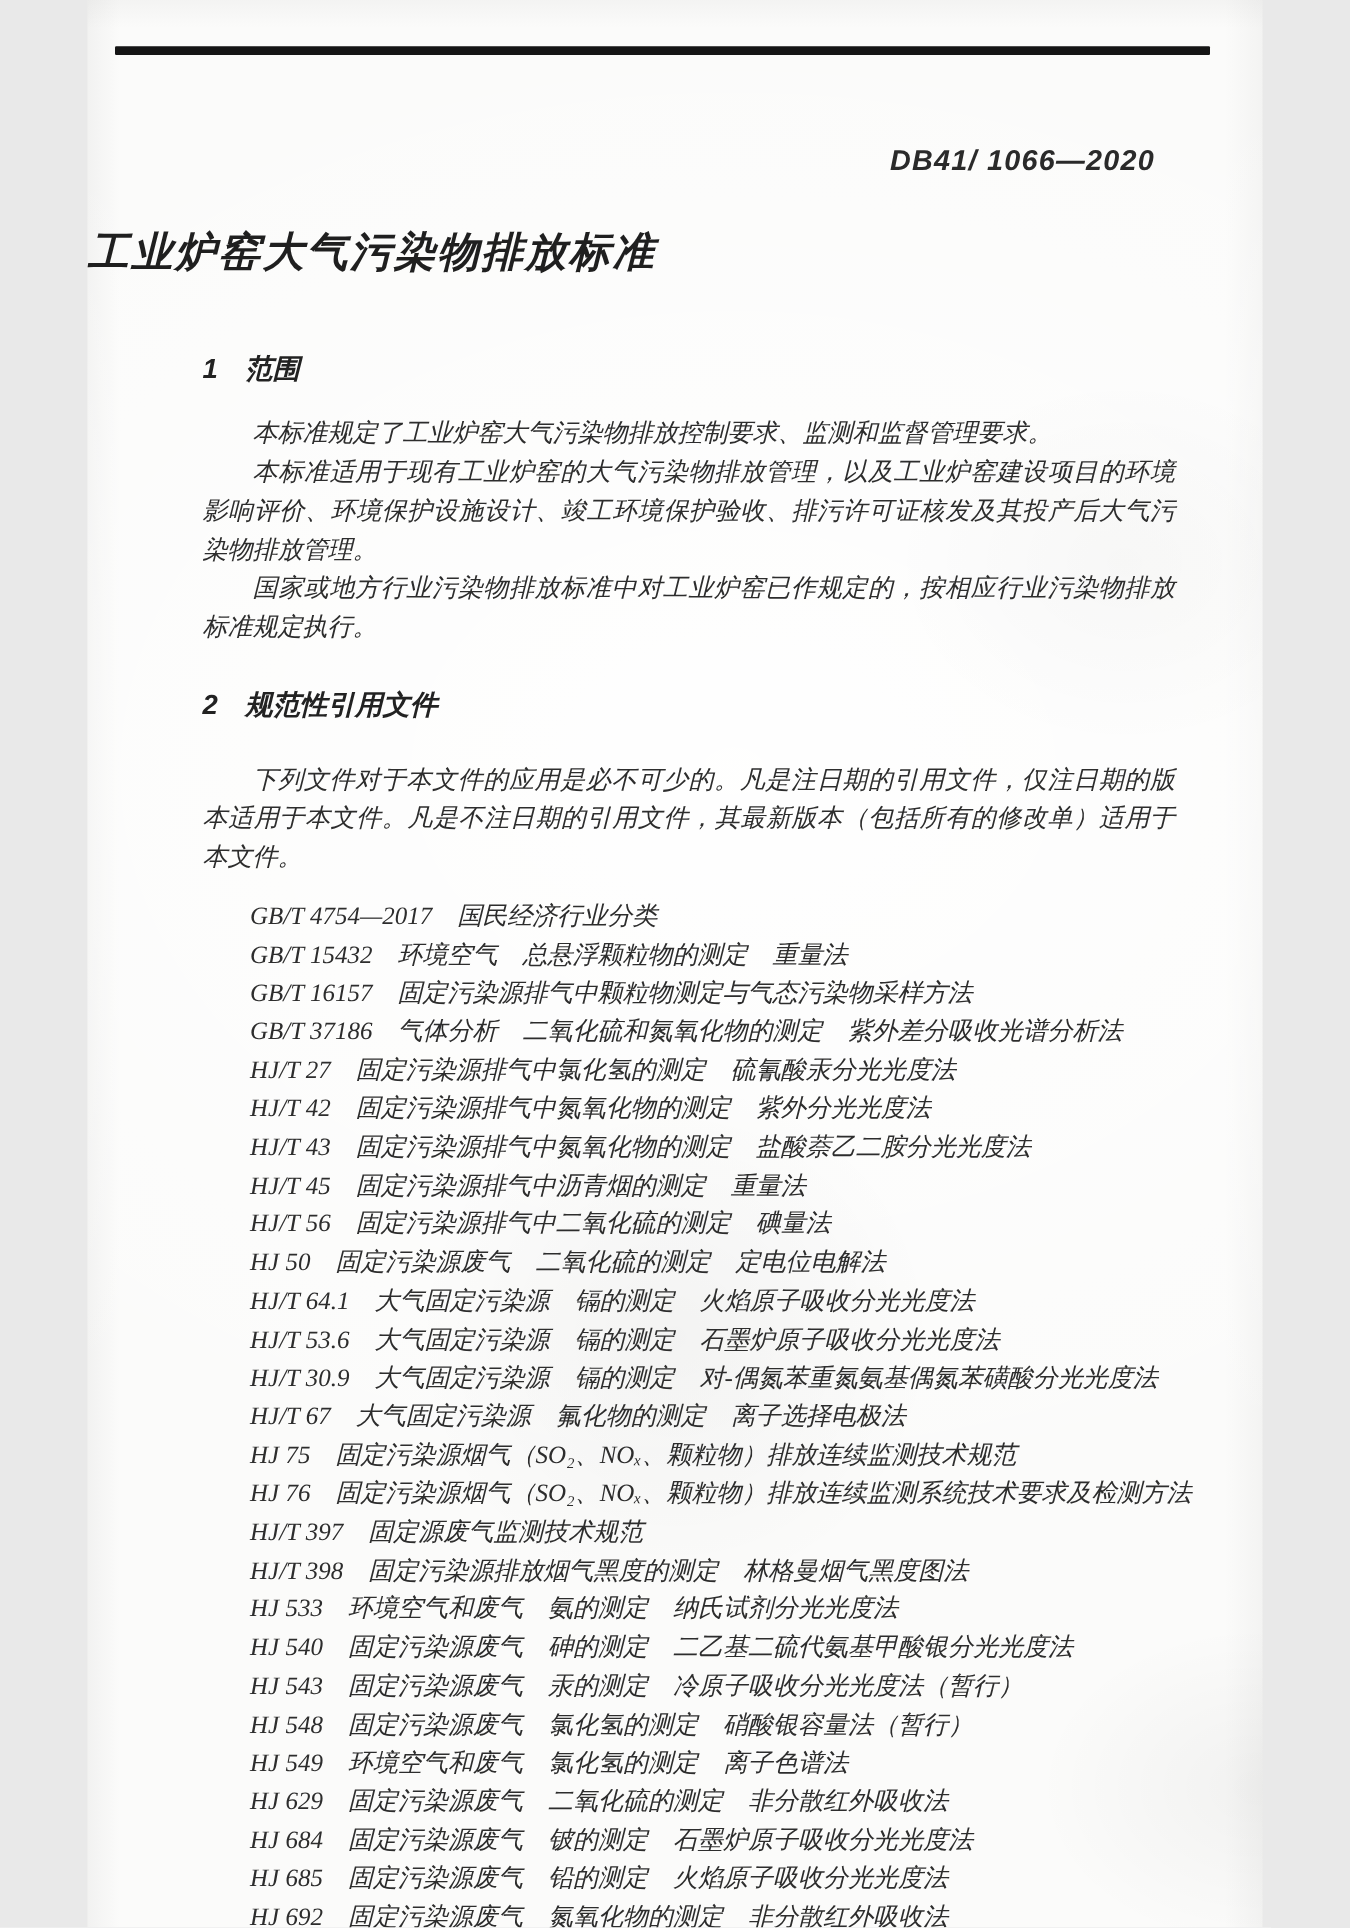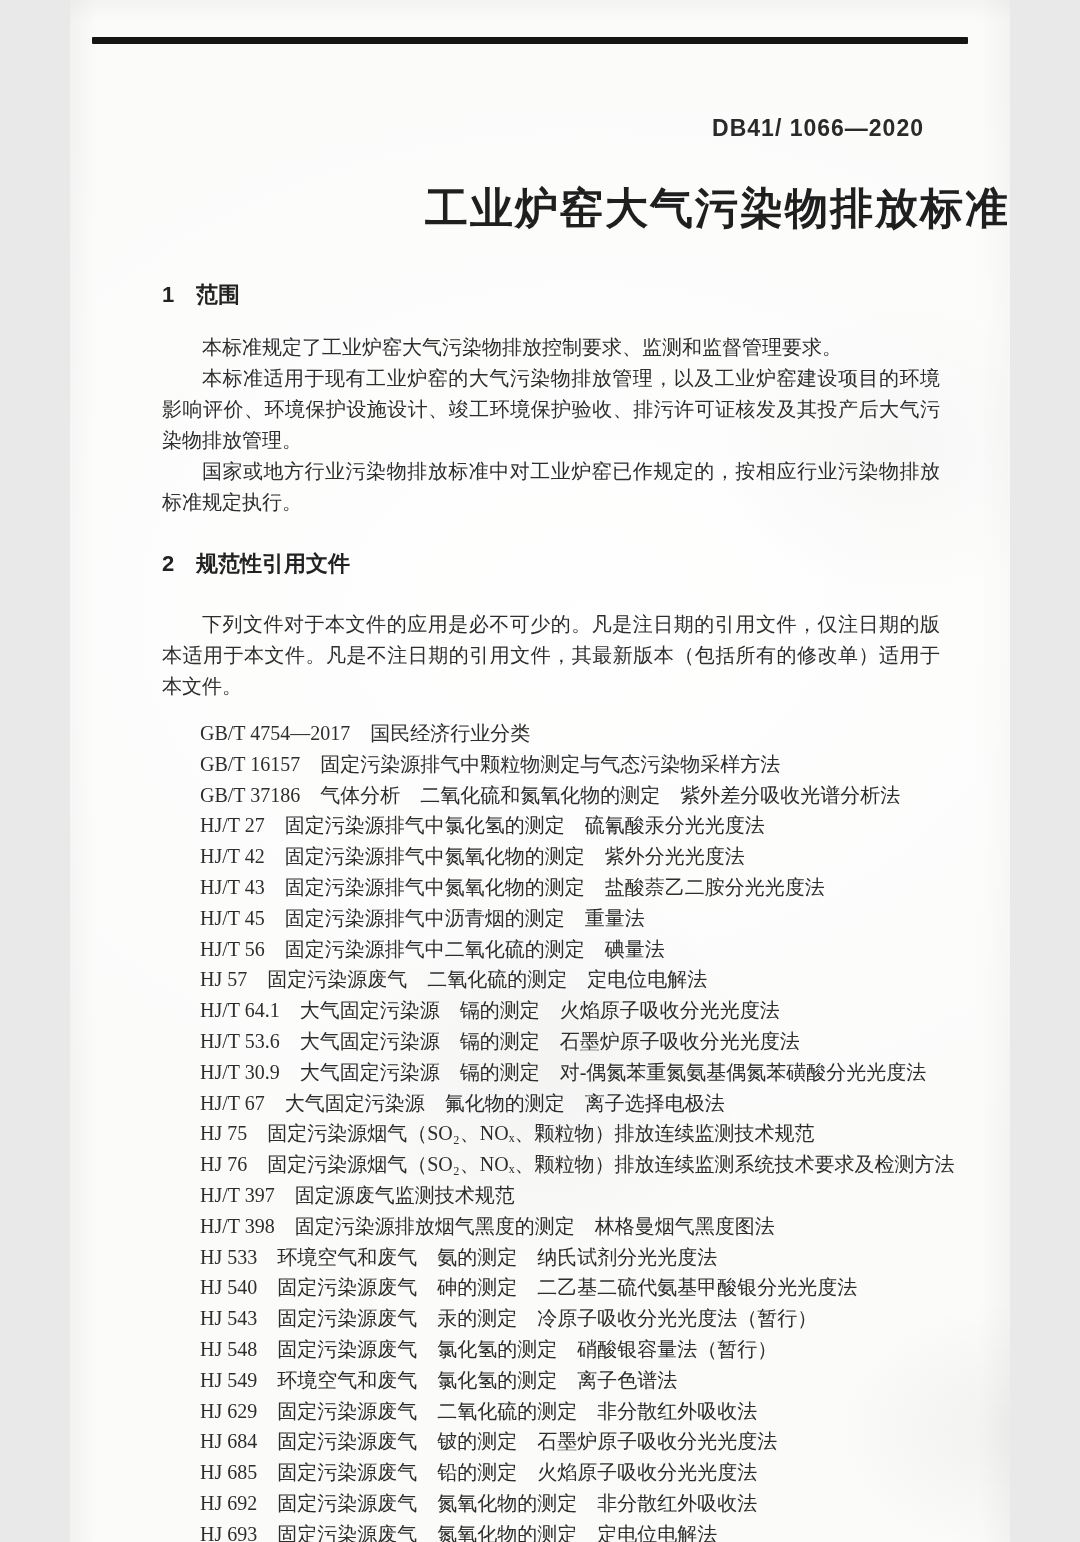--- a/index.html
+++ b/index.html
@@ -9,43 +9,44 @@
     margin:0 auto;
     background:
       radial-gradient(1200px 900px at 55% 40%, rgba(255,255,255,0.9), rgba(255,255,255,0) 70%),
       linear-gradient(90deg, rgba(120,120,120,0.07), rgba(120,120,120,0) 26px),
       linear-gradient(270deg, rgba(120,120,120,0.06), rgba(120,120,120,0) 30px),
       linear-gradient(180deg, rgba(120,120,120,0.06), rgba(120,120,120,0) 22px),
       #fbfbfa;
     overflow:hidden;
     color:#2d2d2d;
     font-family:"Liberation Serif","DejaVu Serif",serif;
+    font-style:italic;
   }
   .scan-blob{position:absolute;border-radius:50%;pointer-events:none;}
   .blob-a{left:260px;top:860px;width:420px;height:420px;
     background:radial-gradient(closest-side, rgba(0,0,0,0.035), rgba(0,0,0,0));}
   .blob-b{left:760px;top:1300px;width:360px;height:260px;
     background:radial-gradient(closest-side, rgba(0,0,0,0.04), rgba(0,0,0,0));}
   .blob-c{left:640px;top:300px;width:380px;height:300px;
     background:radial-gradient(closest-side, rgba(0,0,0,0.025), rgba(0,0,0,0));}
 
   .top-rule{
     position:absolute;left:22px;right:42px;top:37px;height:7px;
     background:#151515;border-radius:1px;
   }
   .doc-number{
     position:absolute;top:115px;right:86px;
     font-family:"Liberation Sans","DejaVu Sans",sans-serif;
     font-weight:bold;font-size:23px;letter-spacing:1px;color:#2a2a2a;
   }
   .page-title{
     position:absolute;top:180px;left:0;width:100%;
-    text-align:right;
+    text-align:left;
     font-family:"Liberation Sans","DejaVu Sans",sans-serif;
-    font-weight:bold;font-size:43px;letter-spacing:2px;color:#1f1f1f;
+    font-weight:bold;font-size:33px;letter-spacing:2px;color:#1f1f1f;
   }
   .content{
     position:absolute;top:0;left:92px;right:70px;
   }
   .sec-heading{
     margin:0;
     font-family:"Liberation Sans","DejaVu Sans",sans-serif;
     font-weight:bold;font-size:22px;line-height:28px;color:#222;
     display:flex;align-items:baseline;
   }
@@ -95,28 +96,29 @@
 
     <h2 class="sec-heading sec2-heading">
       <span class="sec-num">2</span>
       <span>规范性引用文件</span>
     </h2>
 
     <p class="para intro-para">下列文件对于本文件的应用是必不可少的。凡是注日期的引用文件，仅注日期的版本适用于本文件。凡是不注日期的引用文件，其最新版本（包括所有的修改单）适用于本文件。</p>
 
     <div class="ref-list">
         <div class="ref-line">GB/T 4754—2017　国民经济行业分类</div>
+        <div class="ref-line">GB/T 15432　环境空气　总悬浮颗粒物的测定　重量法</div>
         <div class="ref-line">GB/T 16157　固定污染源排气中颗粒物测定与气态污染物采样方法</div>
         <div class="ref-line">GB/T 37186　气体分析　二氧化硫和氮氧化物的测定　紫外差分吸收光谱分析法</div>
         <div class="ref-line">HJ/T 27　固定污染源排气中氯化氢的测定　硫氰酸汞分光光度法</div>
         <div class="ref-line">HJ/T 42　固定污染源排气中氮氧化物的测定　紫外分光光度法</div>
         <div class="ref-line">HJ/T 43　固定污染源排气中氮氧化物的测定　盐酸萘乙二胺分光光度法</div>
         <div class="ref-line">HJ/T 45　固定污染源排气中沥青烟的测定　重量法</div>
         <div class="ref-line">HJ/T 56　固定污染源排气中二氧化硫的测定　碘量法</div>
-        <div class="ref-line">HJ 57　固定污染源废气　二氧化硫的测定　定电位电解法</div>
+        <div class="ref-line">HJ 50　固定污染源废气　二氧化硫的测定　定电位电解法</div>
         <div class="ref-line">HJ/T 64.1　大气固定污染源　镉的测定　火焰原子吸收分光光度法</div>
         <div class="ref-line">HJ/T 53.6　大气固定污染源　镉的测定　石墨炉原子吸收分光光度法</div>
         <div class="ref-line">HJ/T 30.9　大气固定污染源　镉的测定　对-偶氮苯重氮氨基偶氮苯磺酸分光光度法</div>
         <div class="ref-line">HJ/T 67　大气固定污染源　氟化物的测定　离子选择电极法</div>
         <div class="ref-line">HJ 75　固定污染源烟气（SO₂、NOₓ、颗粒物）排放连续监测技术规范</div>
         <div class="ref-line">HJ 76　固定污染源烟气（SO₂、NOₓ、颗粒物）排放连续监测系统技术要求及检测方法</div>
         <div class="ref-line">HJ/T 397　固定源废气监测技术规范</div>
         <div class="ref-line">HJ/T 398　固定污染源排放烟气黑度的测定　林格曼烟气黑度图法</div>
         <div class="ref-line">HJ 533　环境空气和废气　氨的测定　纳氏试剂分光光度法</div>
         <div class="ref-line">HJ 540　固定污染源废气　砷的测定　二乙基二硫代氨基甲酸银分光光度法</div>

